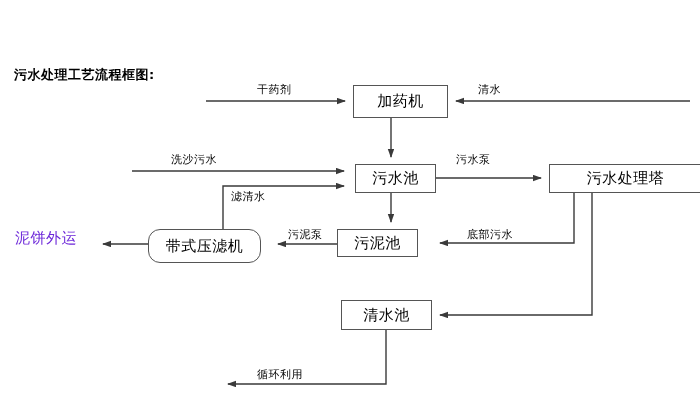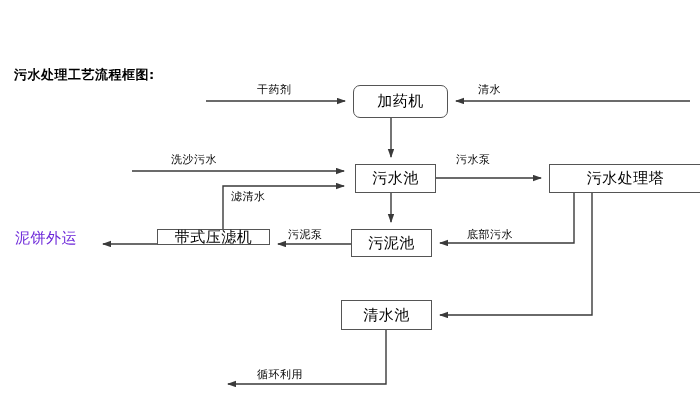--- a/index.html
+++ b/index.html
@@ -88,37 +88,37 @@
       <path d="M574,193 L574,243 L440,243" marker-end="url(#ah)"></path>
 
       <path d="M592,193 L592,315 L440,315" marker-end="url(#ah)"></path>
 
       <path d="M157,244 L103,244" marker-end="url(#ah)"></path>
 
       <path d="M386,330 L386,384 L228,384" marker-end="url(#ah)"></path>
     </g>
   </svg>
 
-  <div class="node" style="left:353px;top:85px;width:95px;height:33px;border-radius:7px;">
+  <div class="node" style="left:353px;top:85px;width:95px;height:33px;">
     <span>加药机</span>
   </div>
 
   <div class="node" style="left:355px;top:164px;width:81px;height:29px;">
     <span>污水池</span>
   </div>
 
   <div class="node" style="left:549px;top:164px;width:153px;height:29px;">
     <span>污水处理塔</span>
   </div>
 
-  <div class="node" style="left:157px;top:229px;width:113px;height:16px;">
+  <div class="node" style="left:148px;top:229px;width:113px;height:34px;border-radius:12px;">
     <span>带式压滤机</span>
   </div>
 
-  <div class="node" style="left:351px;top:229px;width:81px;height:28px;">
+  <div class="node" style="left:337px;top:229px;width:81px;height:28px;">
     <span>污泥池</span>
   </div>
 
   <div class="node" style="left:341px;top:300px;width:91px;height:30px;">
     <span>清水池</span>
   </div>
 
   <div class="edge-label" style="left:257px;top:82px;">干药剂</div>
 
   <div class="edge-label" style="left:478px;top:82px;">清水</div>

